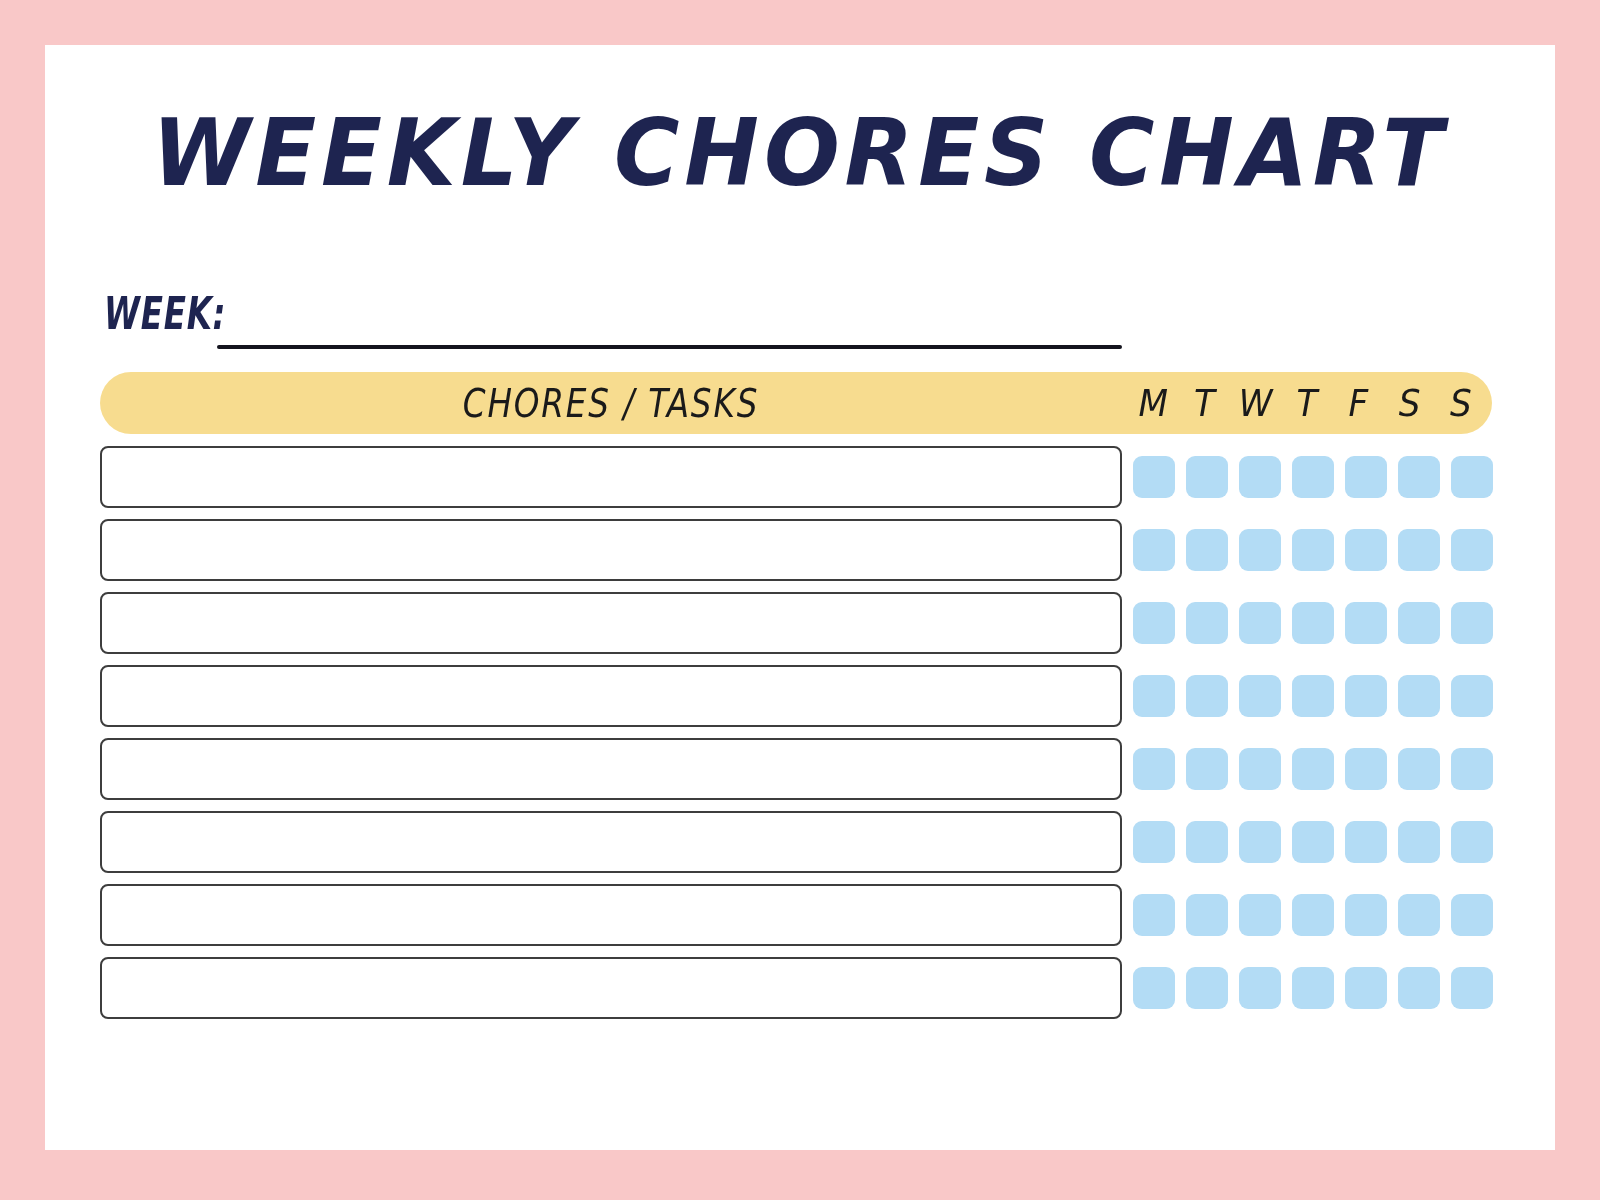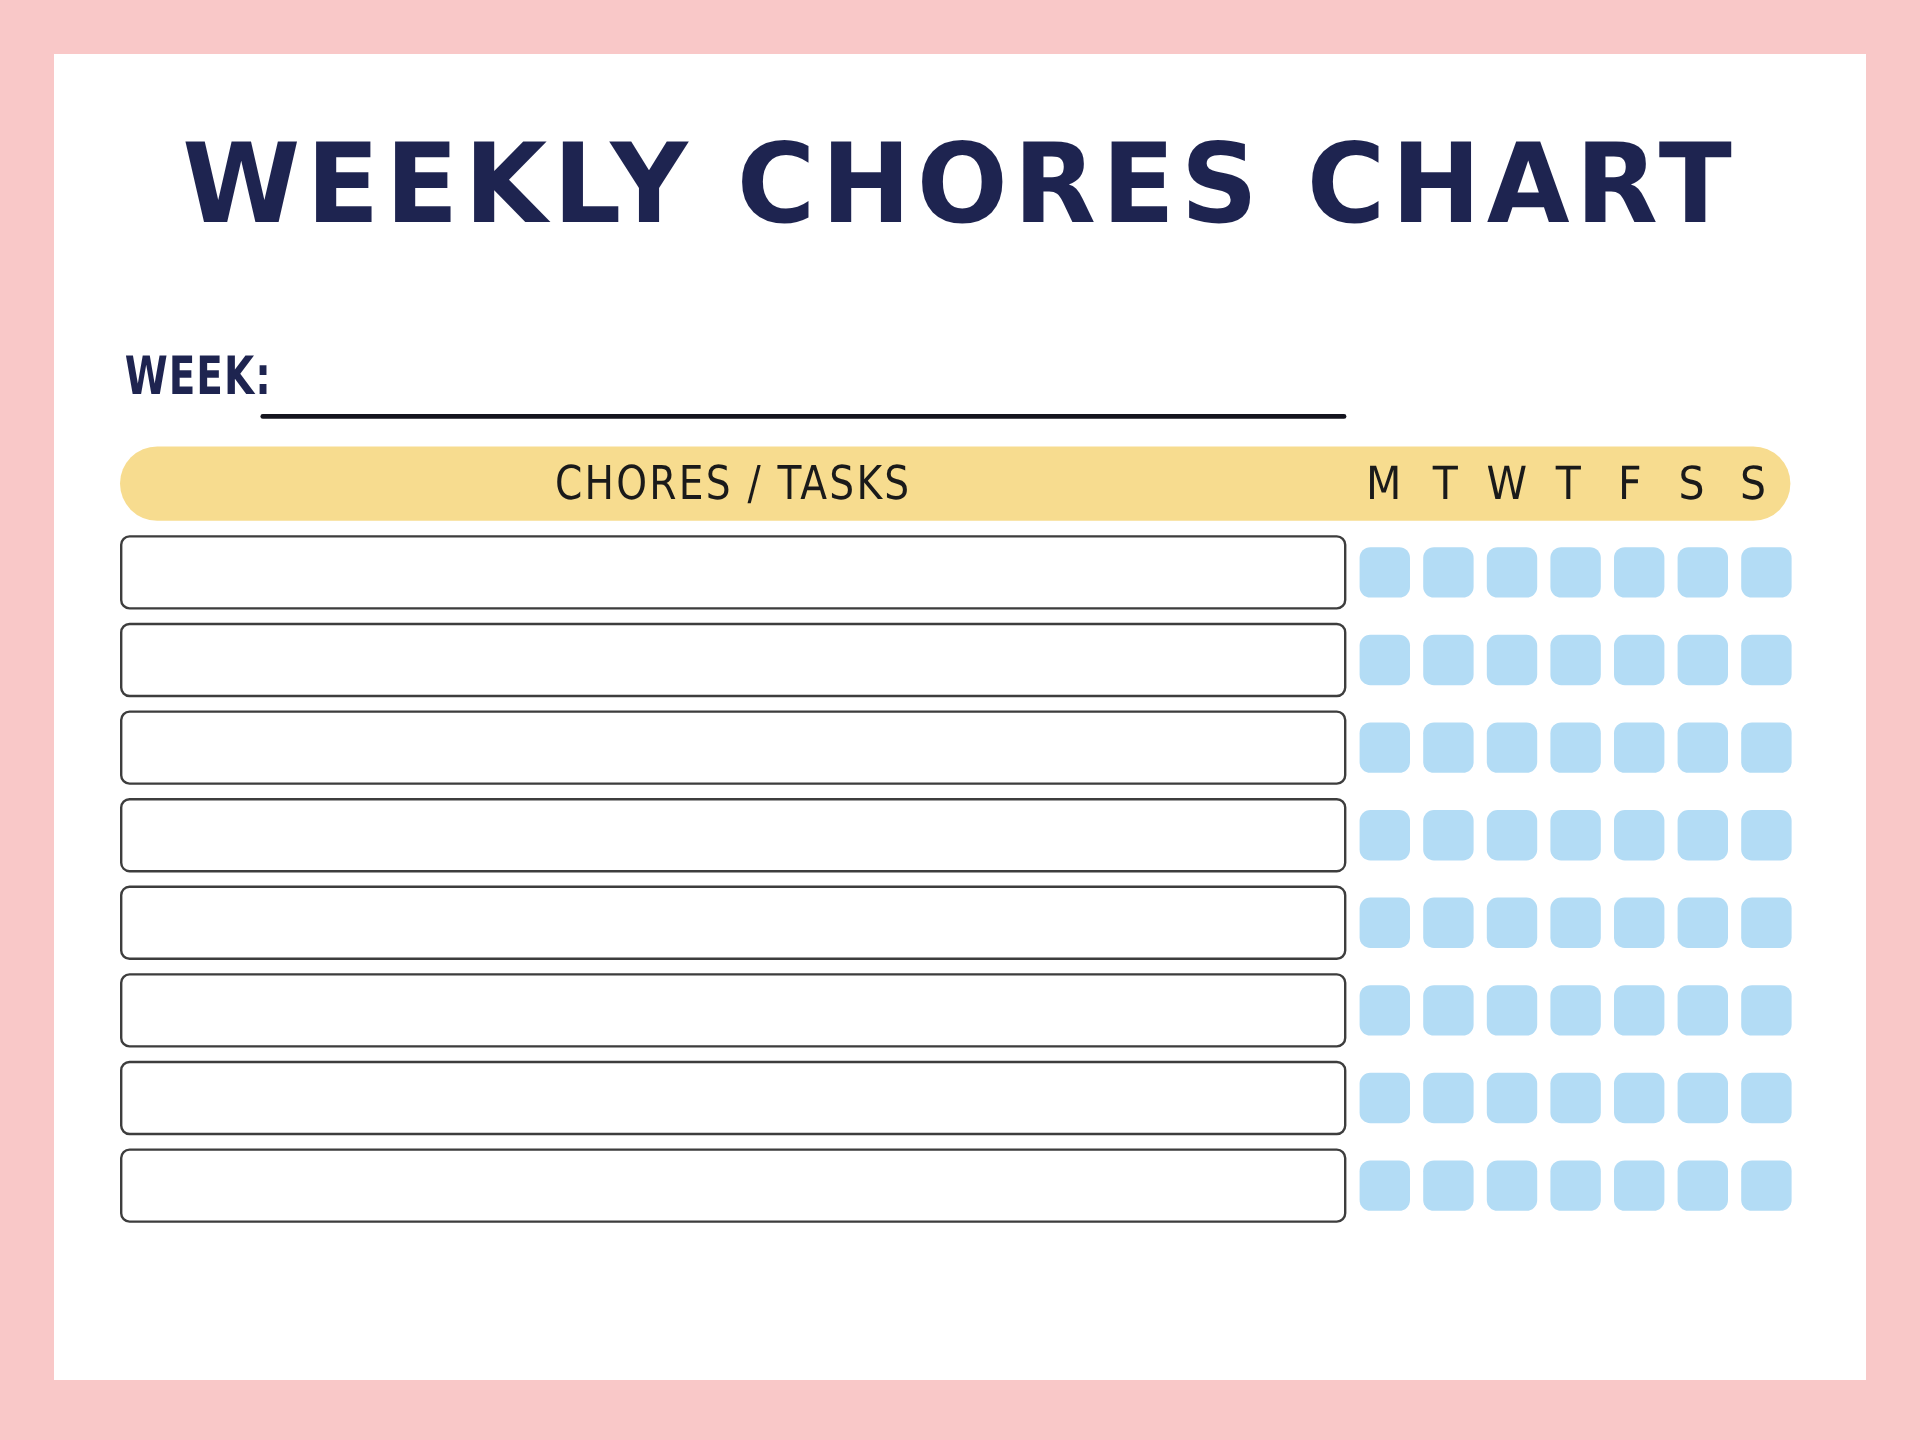--- a/index.html
+++ b/index.html
@@ -11,20 +11,21 @@
   body {
     font-family: "DejaVu Sans", sans-serif;
   }
 
   #page {
     position: relative;
     width: 1600px;
     height: 1200px;
     overflow: hidden;
     box-sizing: border-box;
+    font-style: italic;
   }
 
   
   .frame {
     position: absolute;
     inset: 0;
     background: #f9c8c8;
   }
   .sheet {
     position: absolute;

